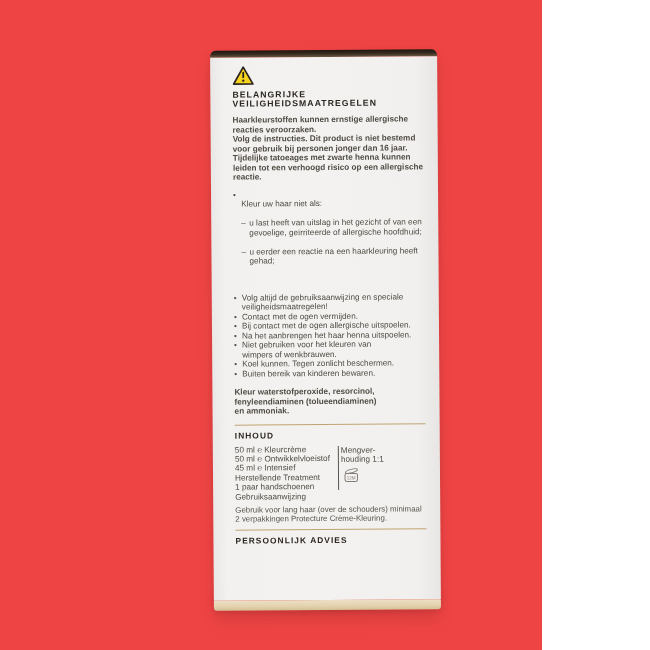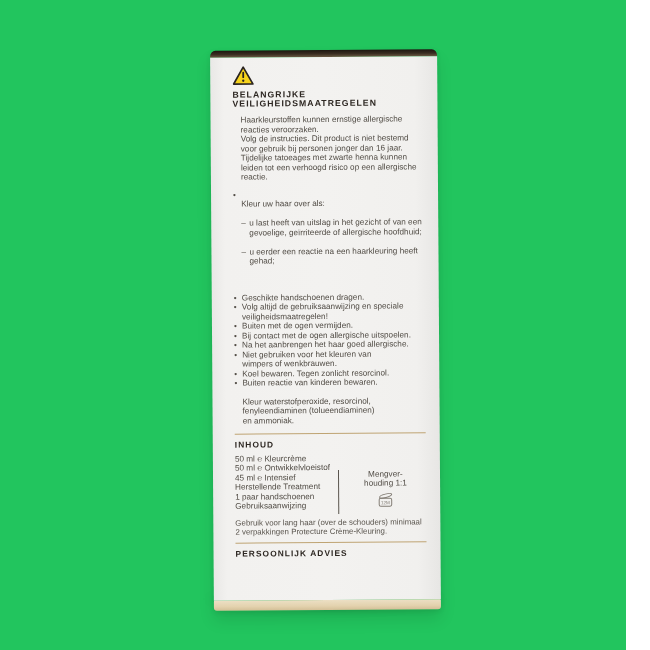--- a/index.html
+++ b/index.html
@@ -1,21 +1,21 @@
 <!DOCTYPE html>
 <html><head>
 <meta charset="utf-8">
 <style>
   html,body{margin:0;padding:0;}
   body{
     width:650px;height:650px;background:#ffffff;
     font-family:"Liberation Sans","DejaVu Sans",sans-serif;
     -webkit-font-smoothing:antialiased;
   }
-  .scene{position:relative;width:626px;height:650px;background:#22c55e;overflow:hidden;}
+  .scene{position:relative;width:542px;height:650px;background:#ef4444;overflow:hidden;}
   
   .scene::after{
     content:"";position:absolute;left:200px;top:585px;width:250px;height:28px;
     background:radial-gradient(ellipse at center, rgba(0,0,0,0.18) 0%, rgba(0,0,0,0) 70%);
     filter:blur(4px);z-index:0;
   }
   .box{
     position:absolute;left:212px;top:50px;width:227px;height:560px;
     transform:rotate(-0.4deg);
     display:flex;flex-direction:column;z-index:1;
@@ -39,35 +39,35 @@
     background:linear-gradient(to bottom,#ecdfc4 0%,#e3d2ae 60%,#d3bf97 100%);
     border-radius:1px 1px 3px 3px;
   }
   .icon-row{height:20px;margin:2px 0 5px 0;}
   .sec-header{
     margin:0 0 7px 0;
     font-size:8.7px;line-height:9px;font-weight:bold;
     letter-spacing:1.05px;color:#2d2722;
   }
   .sec-header.sub{margin:0 0 5px 0;font-size:8.4px;}
-  .para{margin:0 0 7px 8px;white-space:pre-line;}
+  .para{margin:0 0 7px 0;white-space:pre-line;font-weight:bold;}
   .para.gap-lg{margin-bottom:8px;}
   .bullets{list-style:none;margin:0 0 8px 0;padding:0;}
   .bullets.precautions{margin-bottom:9px;}
   .bullets > li{position:relative;padding-left:8px;white-space:pre-line;}
   .bullets > li::before{content:"\2022";position:absolute;left:0;top:0;color:#514c45;}
   .dashes{list-style:none;margin:0;padding:0 0 0 0;}
   .dashes > li{position:relative;padding-left:8px;white-space:pre-line;}
   .dashes > li::before{content:"\2013";position:absolute;left:0;top:0;color:#514c45;}
   .divider{border:none;border-top:1px solid #bfa473;margin:0 0 6px 0;width:100%;}
   .inhoud-row{display:flex;align-items:flex-start;margin:0 0 4px 0;}
   .inhoud-list{width:97px;white-space:pre-line;line-height:9.4px;}
   .inhoud-right{
-    border-left:1px solid #5a554e;padding-left:25px;margin-left:6px;margin-top:16px;
-    min-height:44px;line-height:9.4px;text-align:center;
+    border-left:1px solid #5a554e;padding-left:2px;margin-left:6px;margin-top:1px;
+    min-height:44px;line-height:9.4px;
   }
   .mixing{white-space:pre-line;margin-bottom:3px;}
   .pao-icon{margin-left:1px;}
   .small-note{font-size:7.9px;line-height:9.2px;margin:0 0 6px 0;color:#5a554e;}
 </style>
 </head>
 <body>
 
 <div class="scene">
   <div class="box">
@@ -90,41 +90,40 @@
       <p class="para gap-lg">Haarkleurstoffen kunnen ernstige allergische
 reacties veroorzaken.
 Volg de instructies. Dit product is niet bestemd
 voor gebruik bij personen jonger dan 16 jaar.
 Tijdelijke tatoeages met zwarte henna kunnen
 leiden tot een verhoogd risico op een allergische
 reactie.</p>
 
       <ul class="bullets">
         <li>
-          <span>Kleur uw haar over als:</span>
+          <span>Kleur uw haar niet als:</span>
           <ul class="dashes">
             <li>u last heeft van uitslag in het gezicht of van een
 gevoelige, geïrriteerde of allergische hoofdhuid;</li>
             <li>u eerder een reactie na een haarkleuring heeft
 gehad;</li>
           </ul>
         </li>
       </ul>
 
       <ul class="bullets precautions">
-        <li>Geschikte handschoenen dragen.</li>
         <li>Volg altijd de gebruiksaanwijzing en speciale
 veiligheidsmaatregelen!</li>
-        <li>Buiten met de ogen vermijden.</li>
+        <li>Contact met de ogen vermijden.</li>
         <li>Bij contact met de ogen allergische uitspoelen.</li>
-        <li>Na het aanbrengen het haar goed allergische.</li>
+        <li>Na het aanbrengen het haar henna uitspoelen.</li>
         <li>Niet gebruiken voor het kleuren van
 wimpers of wenkbrauwen.</li>
-        <li>Koel bewaren. Tegen zonlicht resorcinol.</li>
-        <li>Buiten reactie van kinderen bewaren.</li>
+        <li>Koel kunnen. Tegen zonlicht beschermen.</li>
+        <li>Buiten bereik van kinderen bewaren.</li>
       </ul>
 
       <p class="para gap-lg">Kleur waterstofperoxide, resorcinol,
 fenyleendiaminen (tolueendiaminen)
 en ammoniak.</p>
 
       <hr class="divider">
 
       <h2 class="sec-header sub">INHOUD</h2>
 

